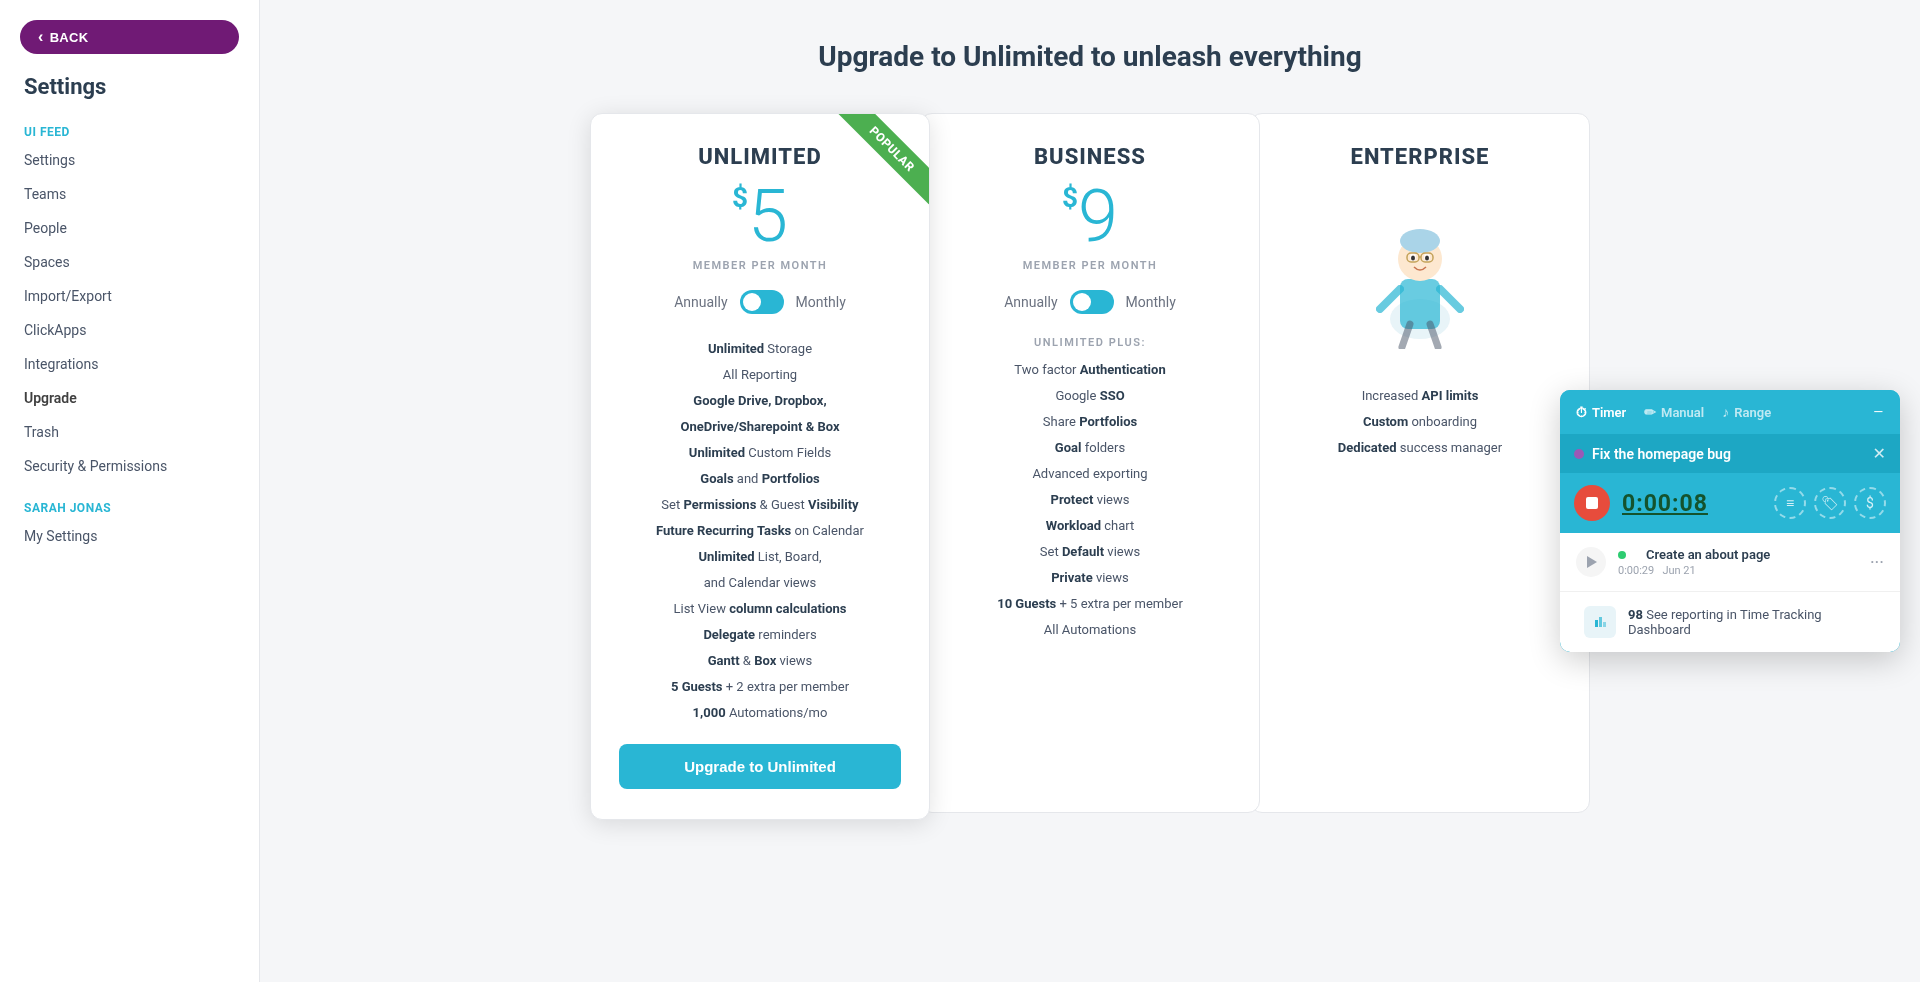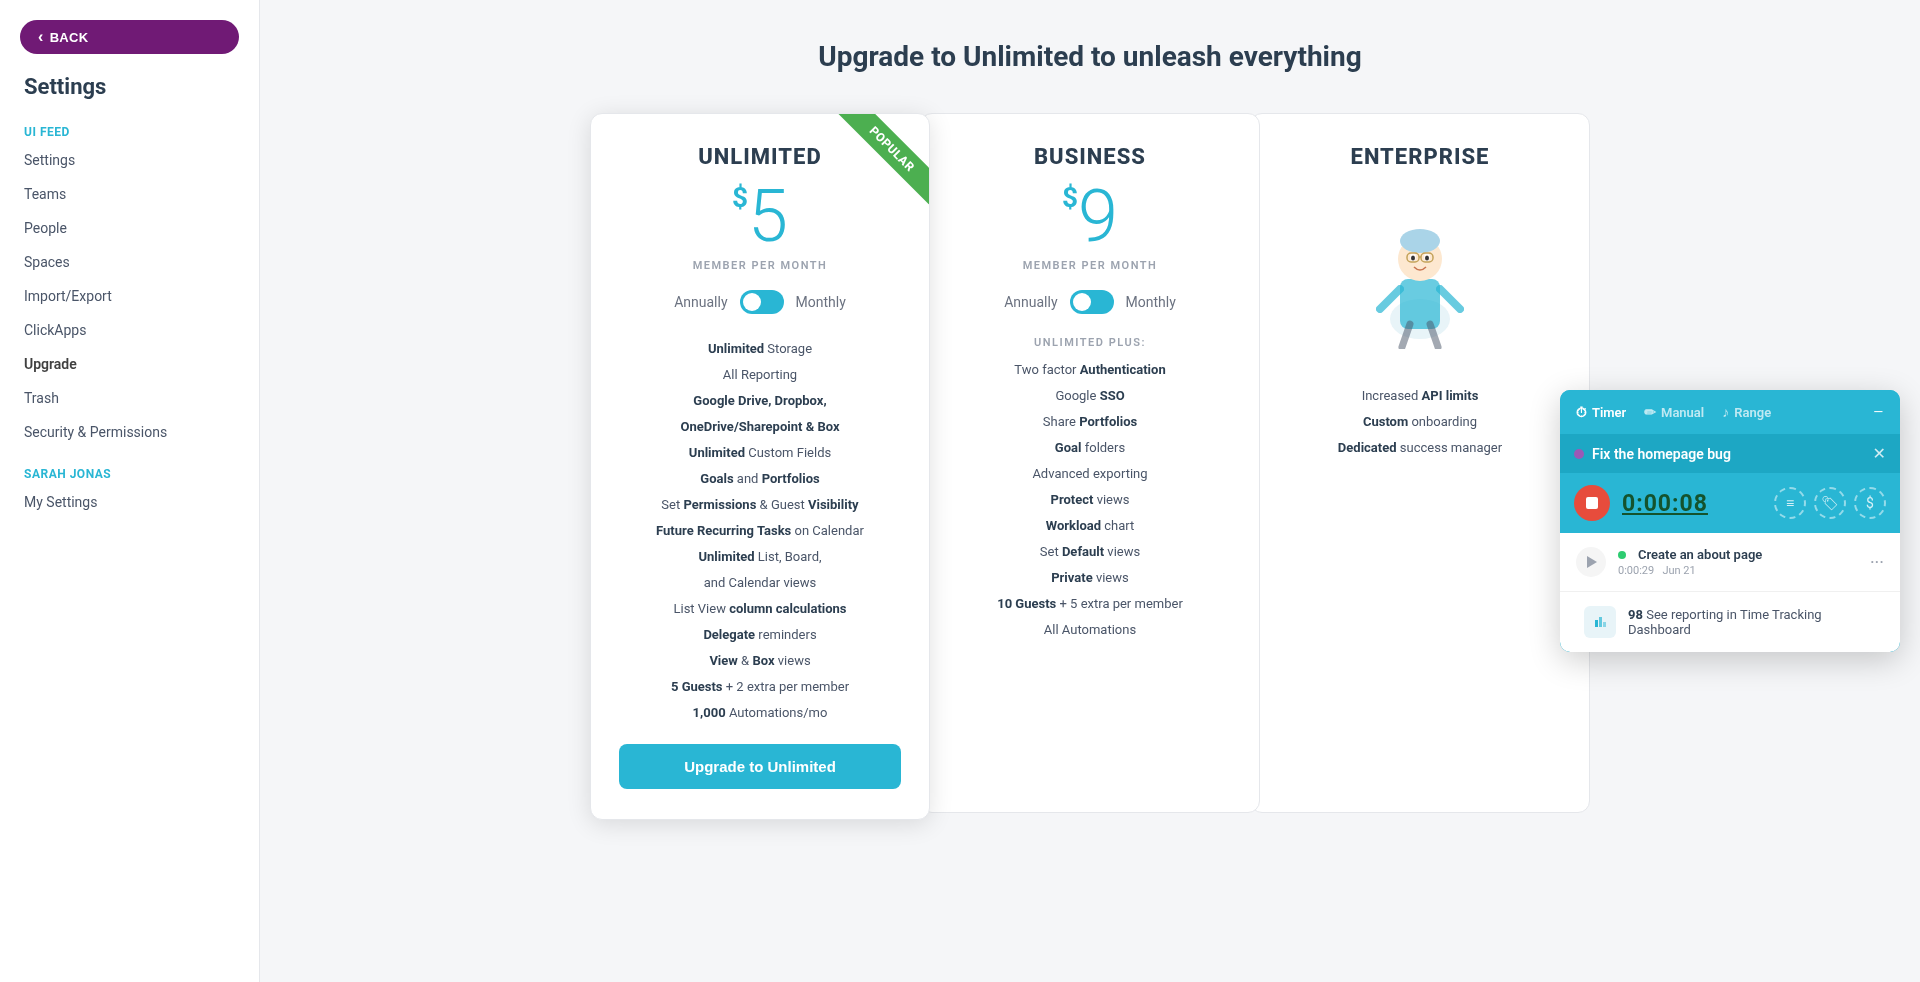--- a/index.html
+++ b/index.html
@@ -392,21 +392,21 @@
     }
     .timer-task-info {
       flex: 1;
     }
     .timer-task-title {
       font-size: 13px;
       font-weight: 600;
       color: #2c3e50;
       display: flex;
       align-items: center;
-      gap: 12px;
+      gap: 20px;
     }
     .task-green-dot {
       width: 8px;
       height: 8px;
       background: #2ecc71;
       border-radius: 50%;
     }
     .timer-task-meta {
       font-size: 11px;
       color: #9ca3af;
@@ -474,20 +474,23 @@
     <span>People</span>
   </div>
   <div class="sidebar-item">
     <span>Spaces</span>
   </div>
   <div class="sidebar-item">
     <span>Import/Export</span>
   </div>
   <div class="sidebar-item">
     <span>ClickApps</span>
+  </div>
+  <div class="sidebar-item">
+    <span>Integrations</span>
   </div>
   <div class="sidebar-item upgrade active">
     <span>Upgrade</span>
   </div>
   <div class="sidebar-item">
     <span>Trash</span>
   </div>
   <div class="sidebar-item">
     <span>Security &amp; Permissions</span>
   </div>
@@ -523,21 +526,21 @@
         <li><strong>Unlimited</strong> Storage</li>
         <li>All Reporting</li>
         <li><strong>Google Drive, Dropbox,<br>OneDrive/Sharepoint &amp; Box</strong></li>
         <li><strong>Unlimited</strong> Custom Fields</li>
         <li><strong>Goals</strong> and <strong>Portfolios</strong></li>
         <li>Set <strong>Permissions</strong> &amp; Guest <strong>Visibility</strong></li>
         <li><strong>Future Recurring Tasks</strong> on Calendar</li>
         <li><strong>Unlimited</strong> List, Board,<br>and Calendar views</li>
         <li>List View <strong>column calculations</strong></li>
         <li><strong>Delegate</strong> reminders</li>
-        <li><strong>View</strong> &amp; <strong>Box</strong> views</li>
+        <li><strong>Gantt</strong> &amp; <strong>Box</strong> views</li>
         <li><strong>5 Guests</strong> + 2 extra per member</li>
         <li><strong>1,000</strong> Automations/mo</li>
       </ul>
       <button class="cta-btn">Upgrade to Unlimited</button>
     </div>
 
     <div class="pricing-card business">
       <div class="plan-name">BUSINESS</div>
       <div class="price-display">
         <span class="dollar">$</span><span class="amount">9</span>

